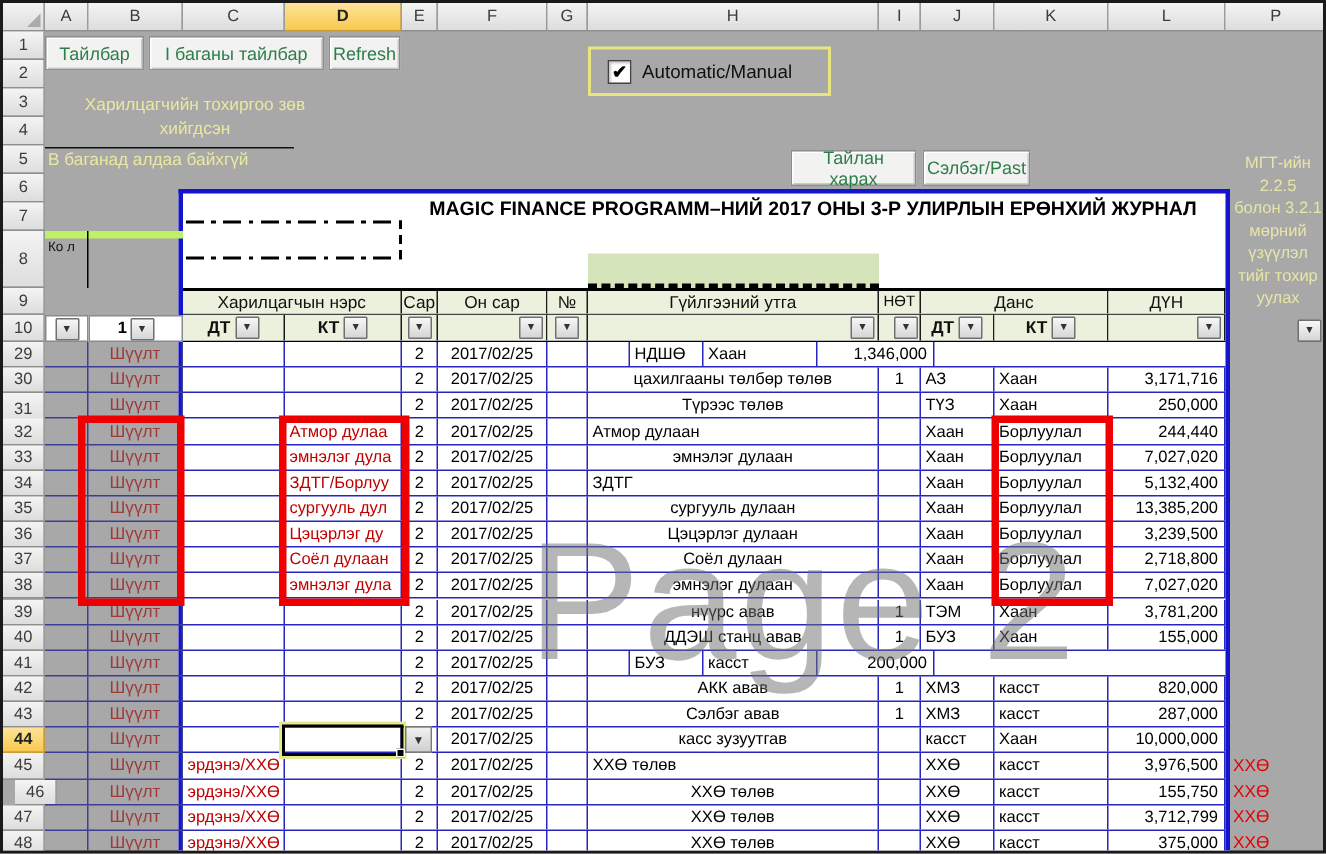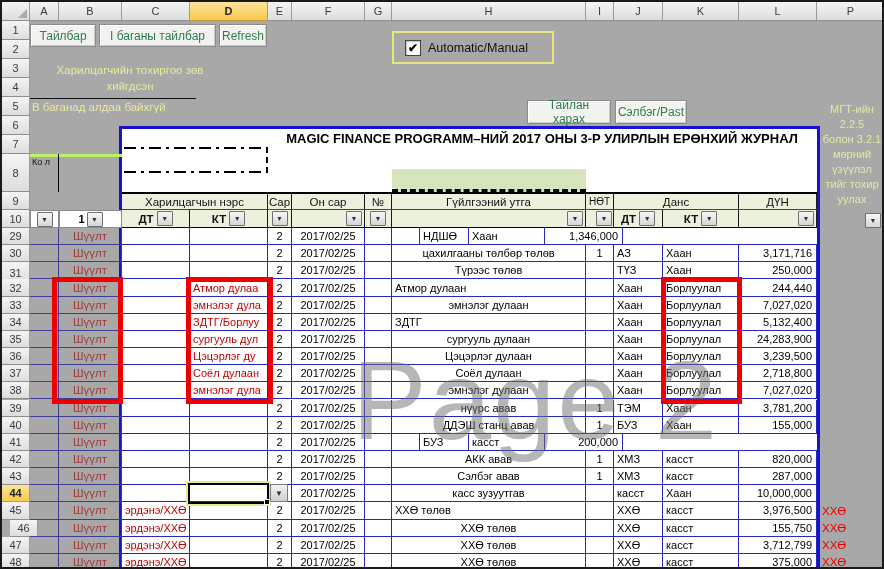--- a/index.html
+++ b/index.html
@@ -51,21 +51,21 @@
   .drow{position:absolute;left:0;display:flex;border-bottom:1px solid #2727bf;box-sizing:border-box;}
   .dcell{box-sizing:border-box;border-right:1px solid #2727bf;font-size:11px;color:#000;
        display:flex;align-items:center;overflow:hidden;white-space:nowrap;}
   .al-c{justify-content:center;}
   .al-l{justify-content:flex-start;padding-left:3px;}
   .al-r{justify-content:flex-end;padding-right:4px;}
   .redtxt{color:#c00000;}
   
   .acell,.bcell{position:absolute;box-sizing:border-box;border-bottom:1px solid #3d3d94;border-right:1px solid #3d3d94;}
   .bcell{display:flex;align-items:center;justify-content:center;font-size:11.5px;color:#9e3a3a;}
-  #kol-cell{position:absolute;left:28px;top:152px;width:92px;height:38px;border-top:3px solid #bef264;box-sizing:border-box;
+  #kol-cell{position:absolute;left:28px;top:152px;width:92px;height:38px;border-top:5px solid #bef264;box-sizing:border-box;
        font-size:9px;color:#111;line-height:9px;padding:1px 9px 0 2px;}
   #kol-div{position:absolute;left:56px;top:152px;width:1px;height:38px;background:#000;}
   .fcell{position:absolute;box-sizing:border-box;background:#fff;border:1px solid #8a8a8a;
        display:flex;align-items:center;justify-content:center;gap:2px;font-size:11px;font-weight:bold;color:#000;}
   .pcell{position:absolute;left:820px;width:60px;display:flex;align-items:center;
        color:#e80000;font-size:11.5px;}
   
   #watermark{position:absolute;left:350px;top:334px;font-size:112px;letter-spacing:2px;color:#6f6f6f;
        opacity:0.5;z-index:5;pointer-events:none;font-family:"Liberation Sans",sans-serif;}
   
@@ -303,21 +303,21 @@
         <div class="drow" style="top:201.90px;height:17.15px;width:695px;">
           <div class="dcell al-l redtxt" style="width:68px;height:100%;"></div>
           <div class="dcell al-l redtxt" style="width:78px;height:100%;">сургууль дул</div>
           <div class="dcell al-c" style="width:24px;height:100%;">2</div>
           <div class="dcell al-c" style="width:73px;height:100%;">2017/02/25</div>
           <div class="dcell al-c" style="width:27px;height:100%;"></div>
           <div class="dcell al-c" style="width:194px;height:100%;">сургууль дулаан</div>
           <div class="dcell al-c" style="width:28px;height:100%;"></div>
           <div class="dcell al-l" style="width:49px;height:100%;">Хаан</div>
           <div class="dcell al-l" style="width:76px;height:100%;">Борлуулал</div>
-          <div class="dcell al-r" style="width:78px;height:100%;">24,283,900</div>
+          <div class="dcell al-r" style="width:78px;height:100%;">13,385,200</div>
         </div>
         <div class="drow" style="top:219.05px;height:17.15px;width:695px;">
           <div class="dcell al-l redtxt" style="width:68px;height:100%;"></div>
           <div class="dcell al-l redtxt" style="width:78px;height:100%;">Цэцэрлэг ду</div>
           <div class="dcell al-c" style="width:24px;height:100%;">2</div>
           <div class="dcell al-c" style="width:73px;height:100%;">2017/02/25</div>
           <div class="dcell al-c" style="width:27px;height:100%;"></div>
           <div class="dcell al-c" style="width:194px;height:100%;">Цэцэрлэг дулаан</div>
           <div class="dcell al-c" style="width:28px;height:100%;"></div>
           <div class="dcell al-l" style="width:49px;height:100%;">Хаан</div>

